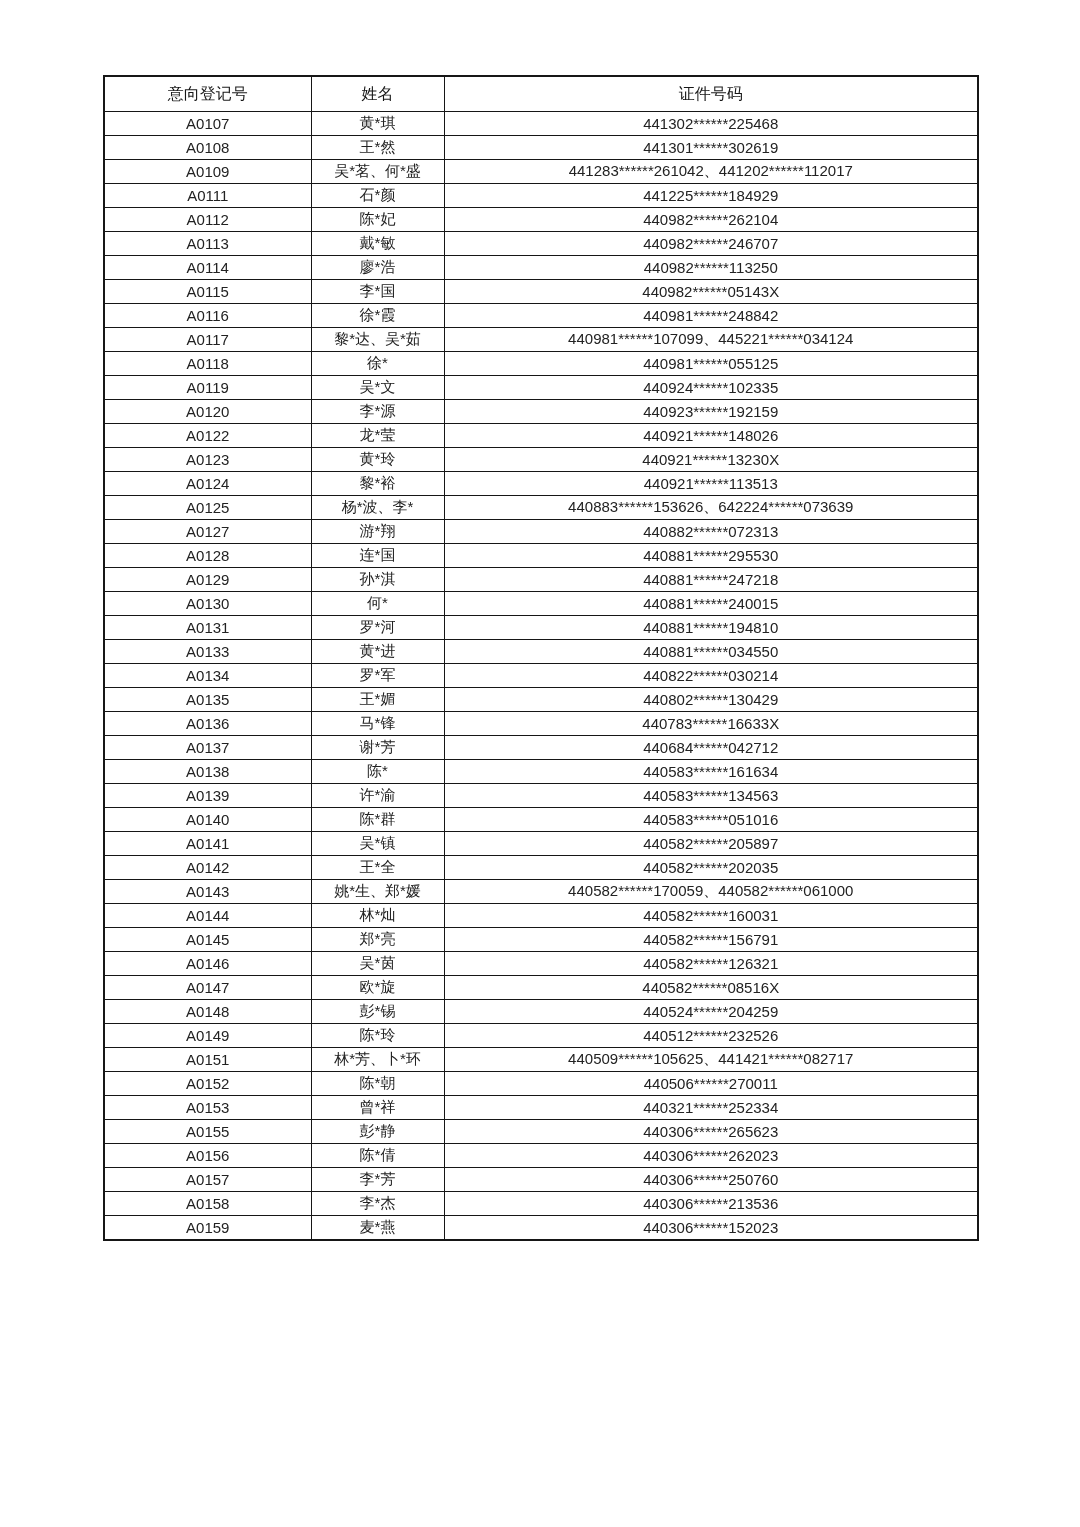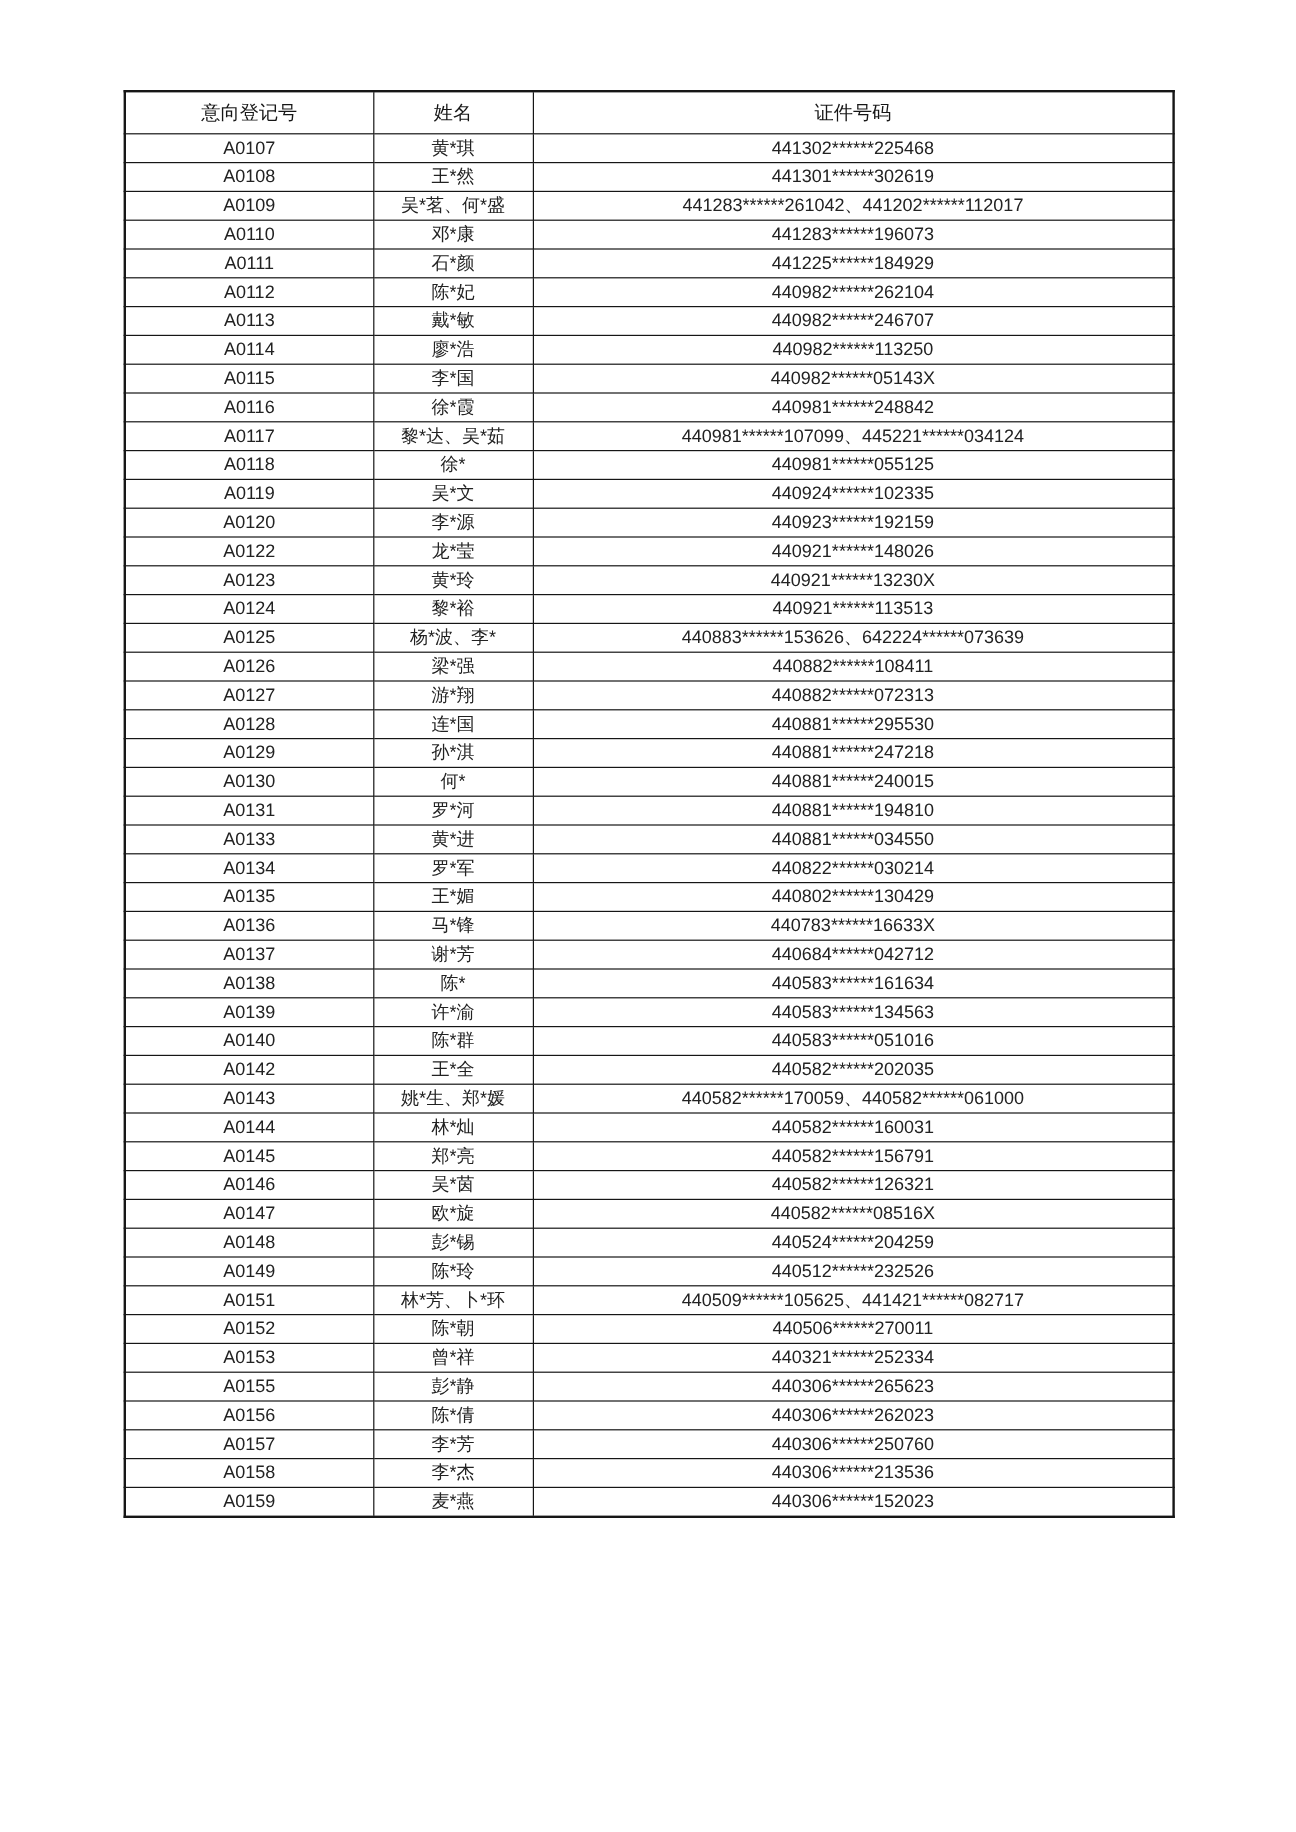--- a/index.html
+++ b/index.html
@@ -77,25 +77,20 @@
           <td>A0108</td>
           <td>王*然</td>
           <td>441301******302619</td>
         </tr>
         <tr>
           <td>A0109</td>
           <td>吴*茗、何*盛</td>
           <td>441283******261042、441202******112017</td>
         </tr>
         <tr>
-          <td>A0110</td>
-          <td>邓*康</td>
-          <td>441283******196073</td>
-        </tr>
-        <tr>
           <td>A0111</td>
           <td>石*颜</td>
           <td>441225******184929</td>
         </tr>
         <tr>
           <td>A0112</td>
           <td>陈*妃</td>
           <td>440982******262104</td>
         </tr>
         <tr>
@@ -152,25 +147,20 @@
           <td>A0124</td>
           <td>黎*裕</td>
           <td>440921******113513</td>
         </tr>
         <tr>
           <td>A0125</td>
           <td>杨*波、李*</td>
           <td>440883******153626、642224******073639</td>
         </tr>
         <tr>
-          <td>A0126</td>
-          <td>梁*强</td>
-          <td>440882******108411</td>
-        </tr>
-        <tr>
           <td>A0127</td>
           <td>游*翔</td>
           <td>440882******072313</td>
         </tr>
         <tr>
           <td>A0128</td>
           <td>连*国</td>
           <td>440881******295530</td>
         </tr>
         <tr>
@@ -220,20 +210,25 @@
         </tr>
         <tr>
           <td>A0139</td>
           <td>许*渝</td>
           <td>440583******134563</td>
         </tr>
         <tr>
           <td>A0140</td>
           <td>陈*群</td>
           <td>440583******051016</td>
+        </tr>
+        <tr>
+          <td>A0141</td>
+          <td>吴*镇</td>
+          <td>440582******205897</td>
         </tr>
         <tr>
           <td>A0142</td>
           <td>王*全</td>
           <td>440582******202035</td>
         </tr>
         <tr>
           <td>A0143</td>
           <td>姚*生、郑*媛</td>
           <td>440582******170059、440582******061000</td>

